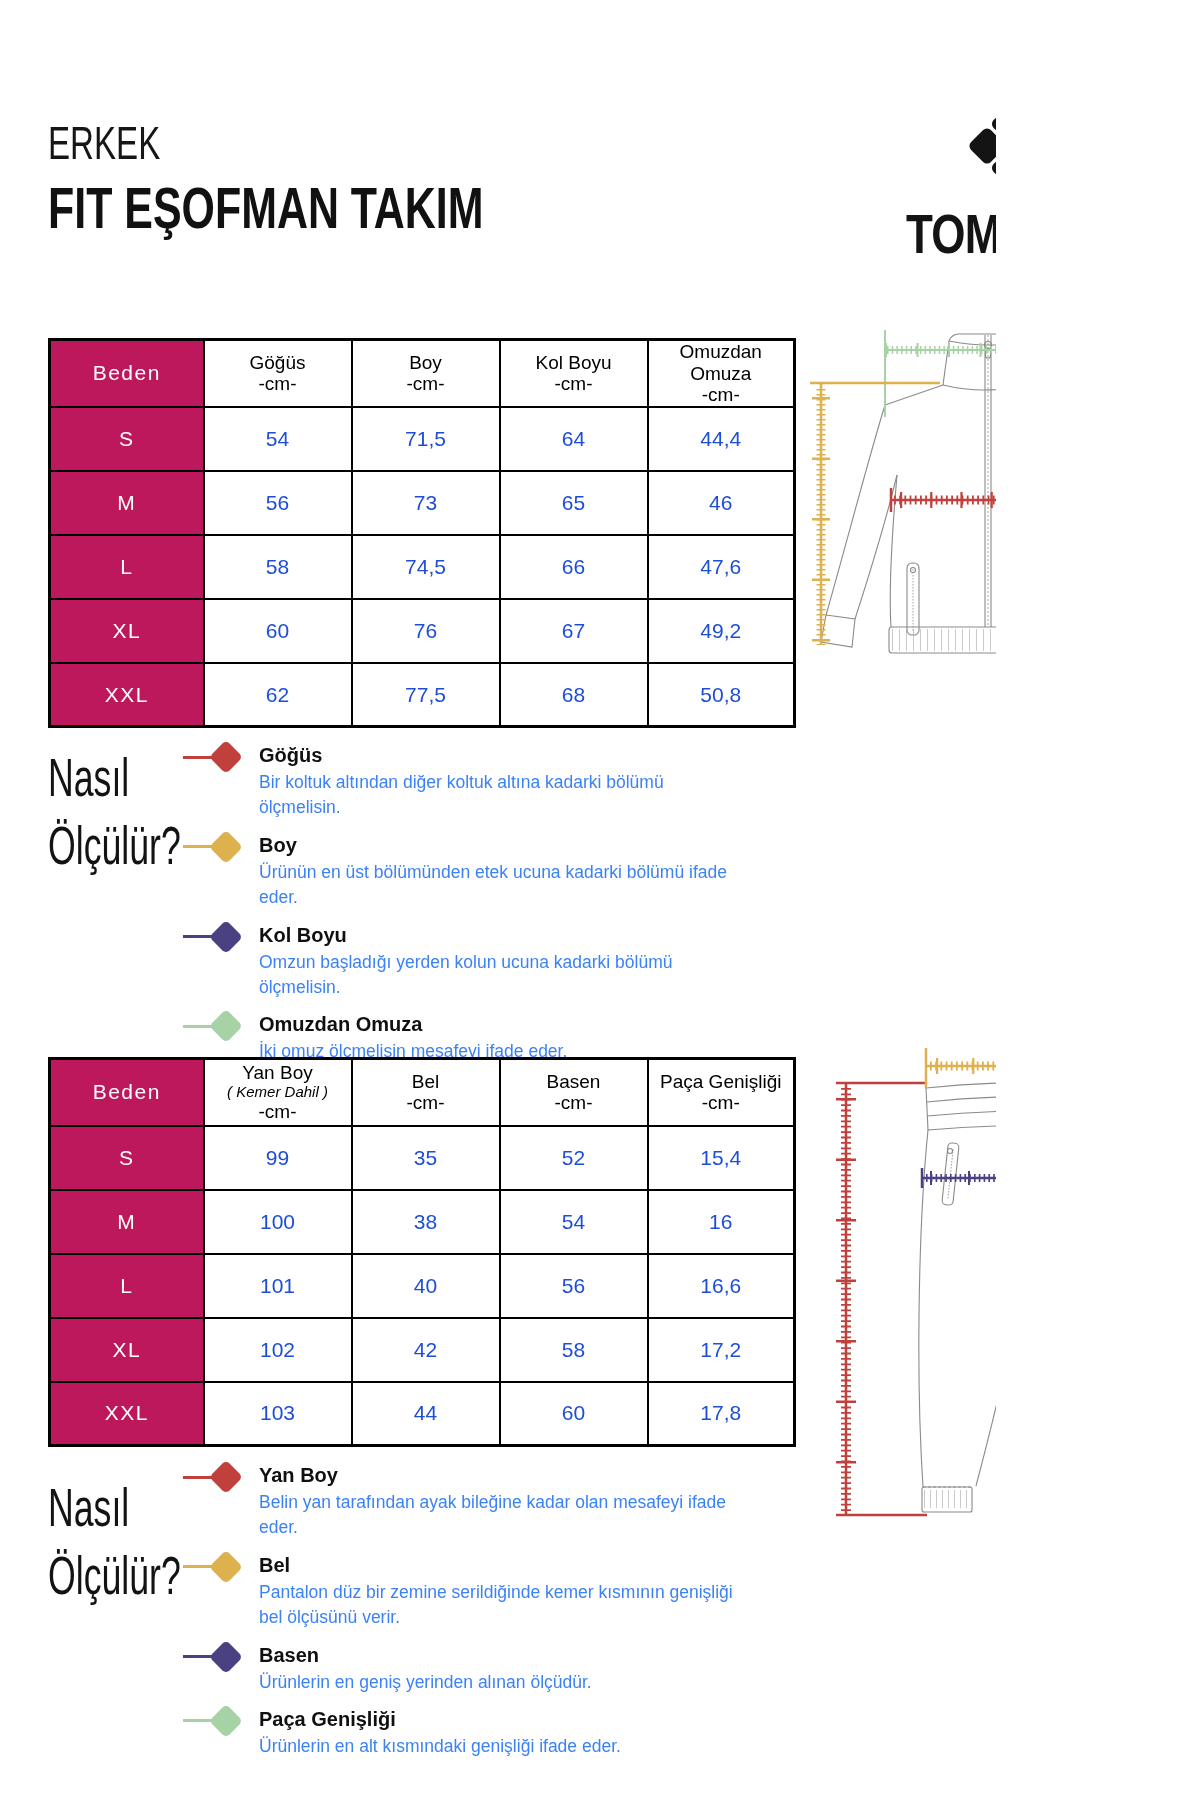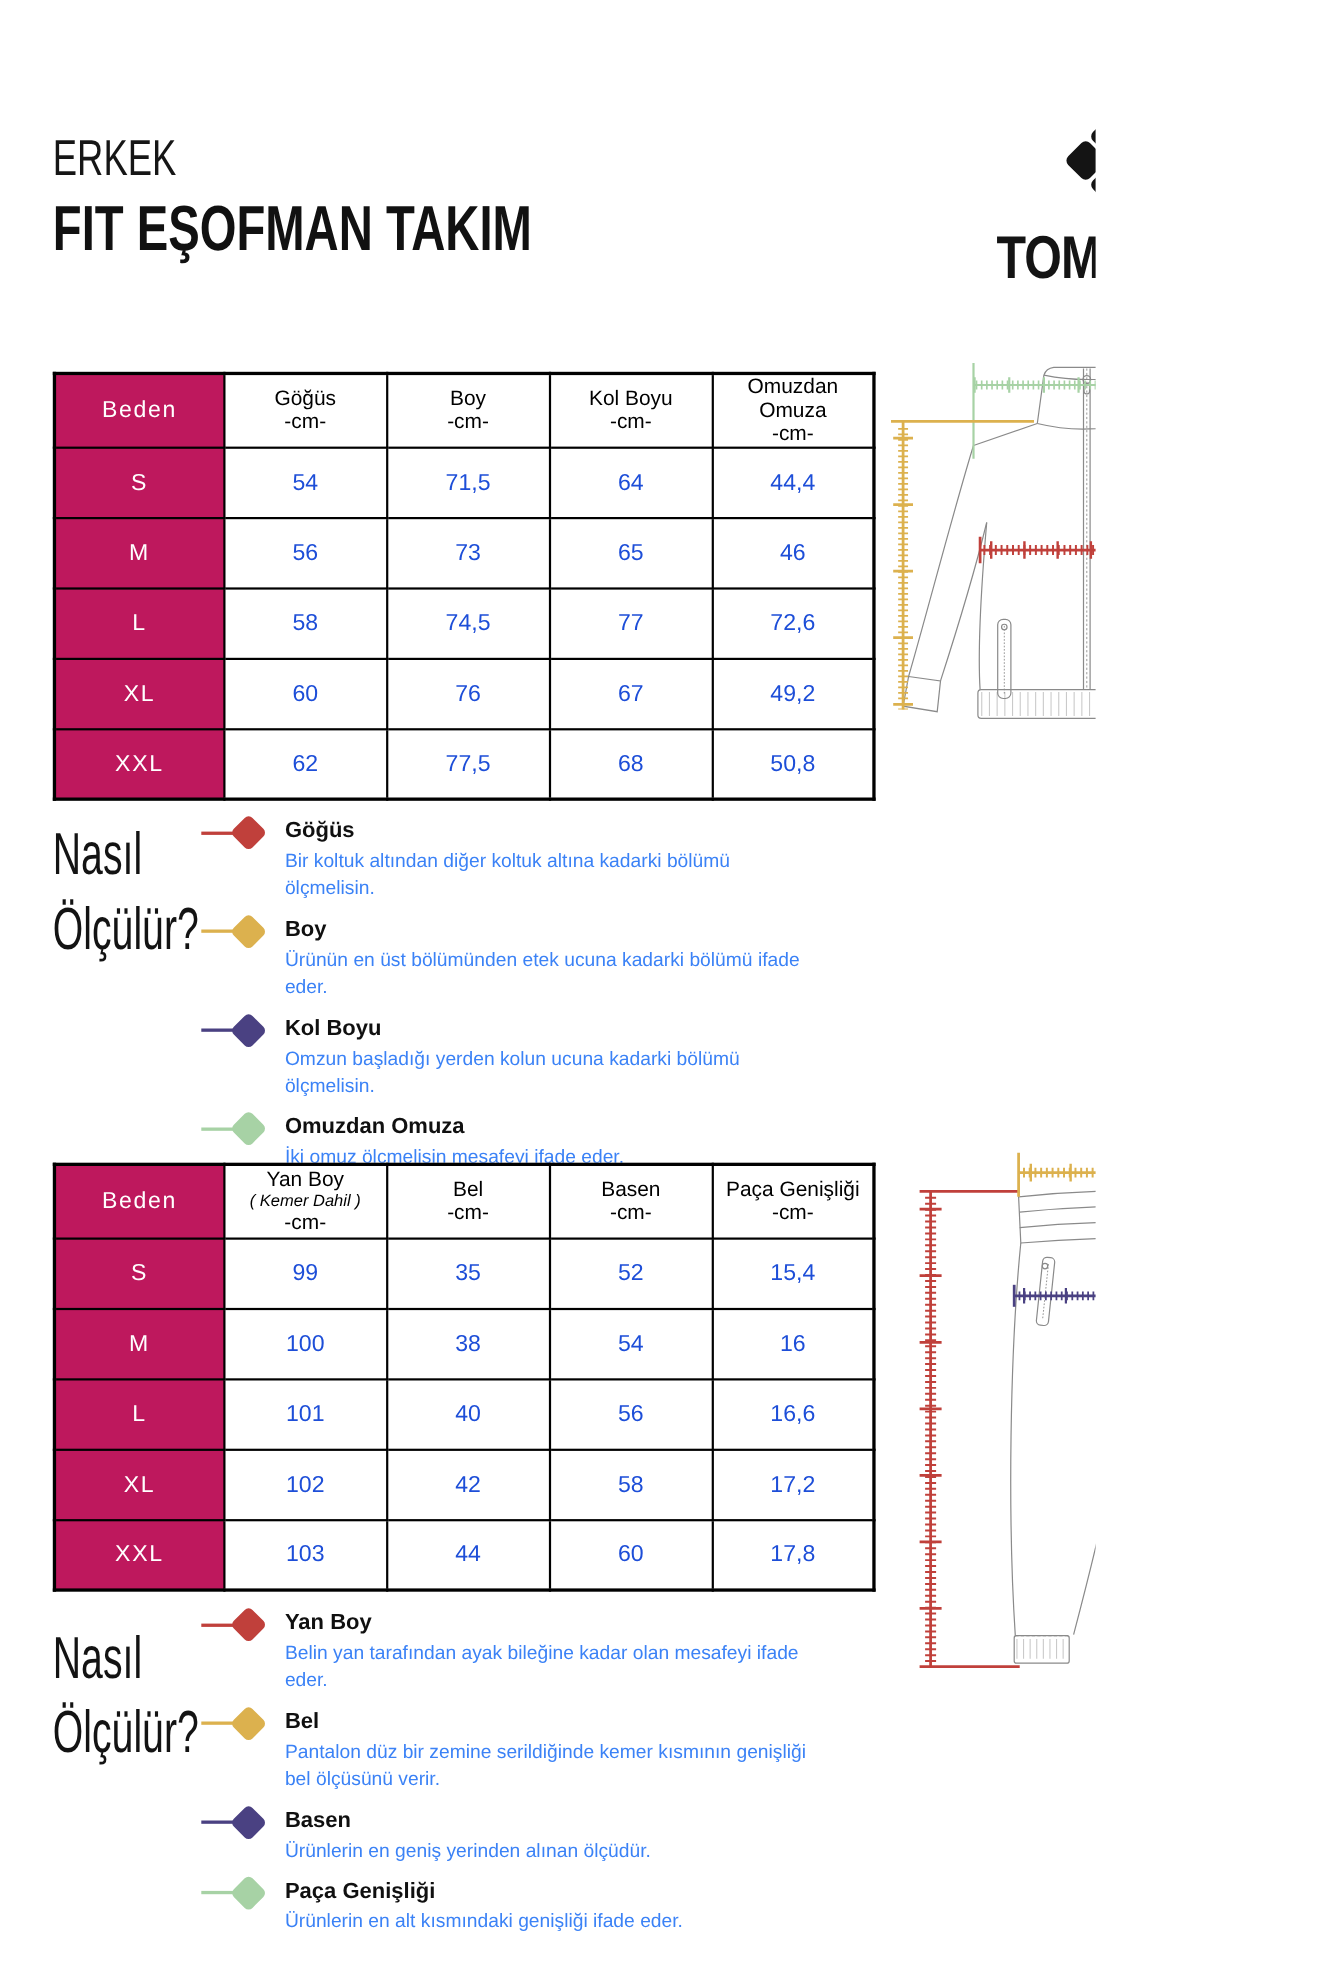--- a/index.html
+++ b/index.html
@@ -127,22 +127,22 @@
           <td class="vcell">56</td>
           <td class="vcell">73</td>
           <td class="vcell">65</td>
           <td class="vcell">46</td>
         </tr>
 
         <tr>
           <th class="scell">L</th>
           <td class="vcell">58</td>
           <td class="vcell">74,5</td>
-          <td class="vcell">77</td>
-          <td class="vcell">72,6</td>
+          <td class="vcell">66</td>
+          <td class="vcell">47,6</td>
         </tr>
 
         <tr>
           <th class="scell">XL</th>
           <td class="vcell">60</td>
           <td class="vcell">76</td>
           <td class="vcell">67</td>
           <td class="vcell">49,2</td>
         </tr>
 

